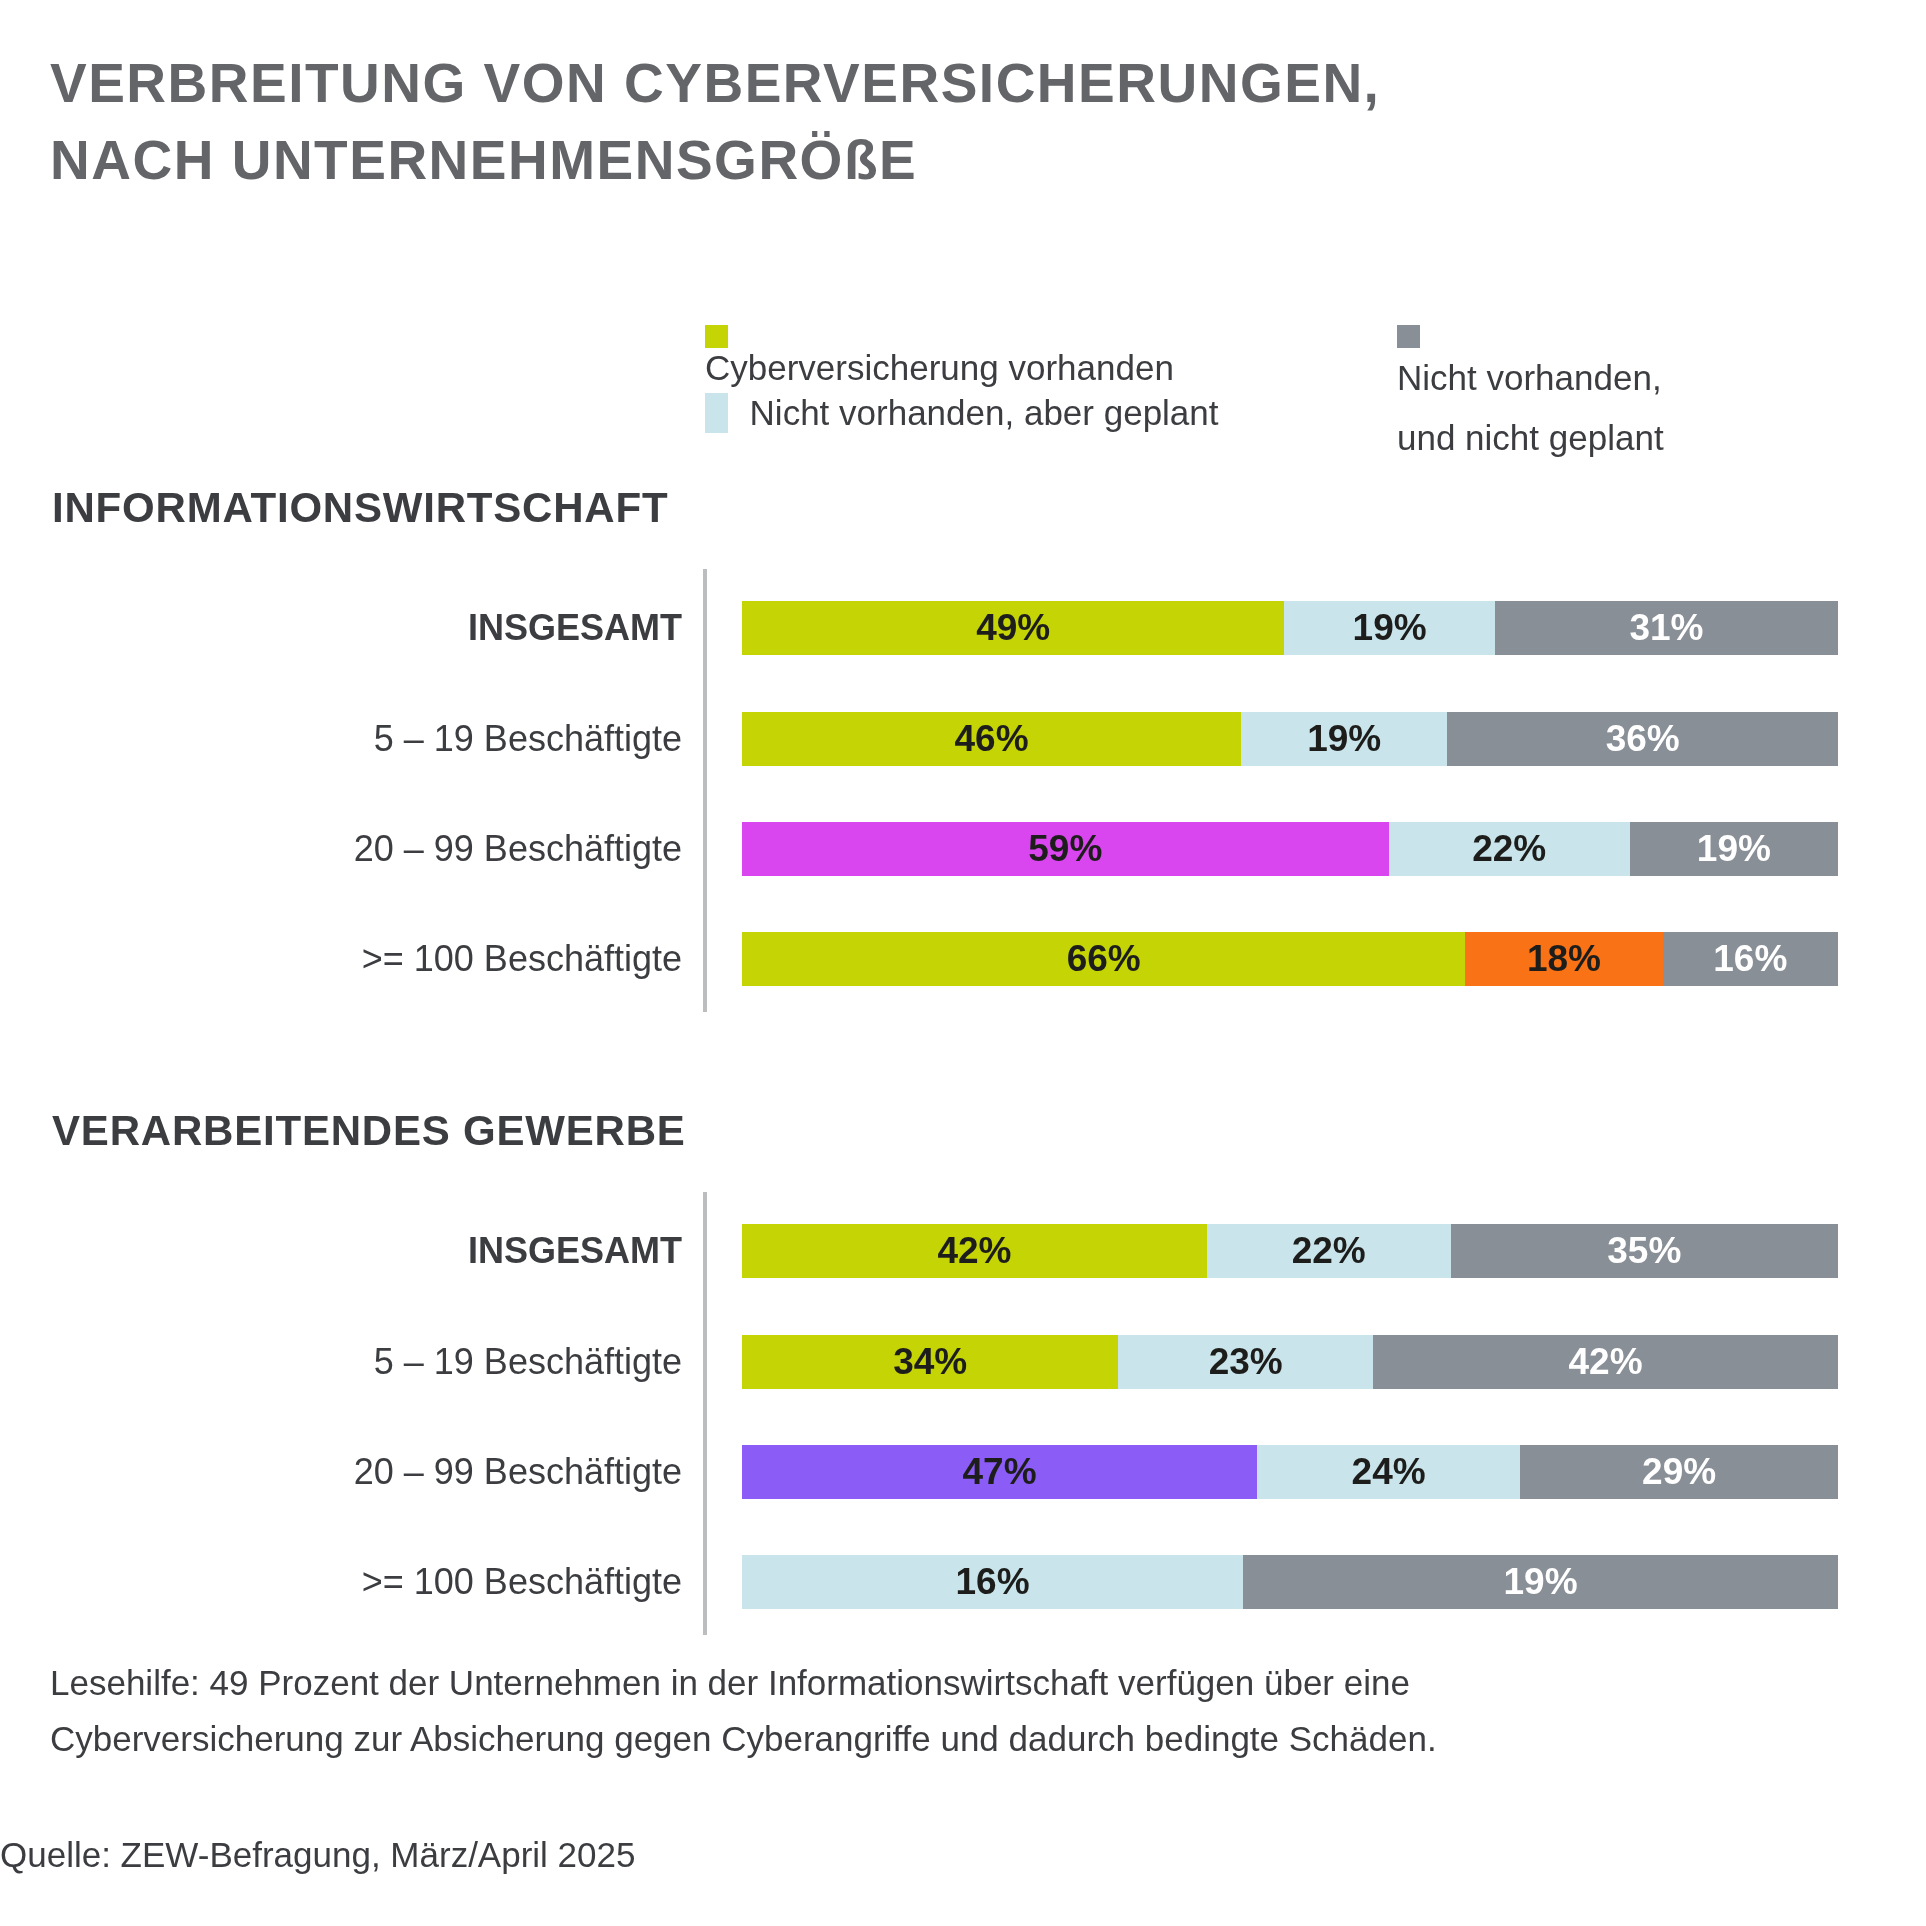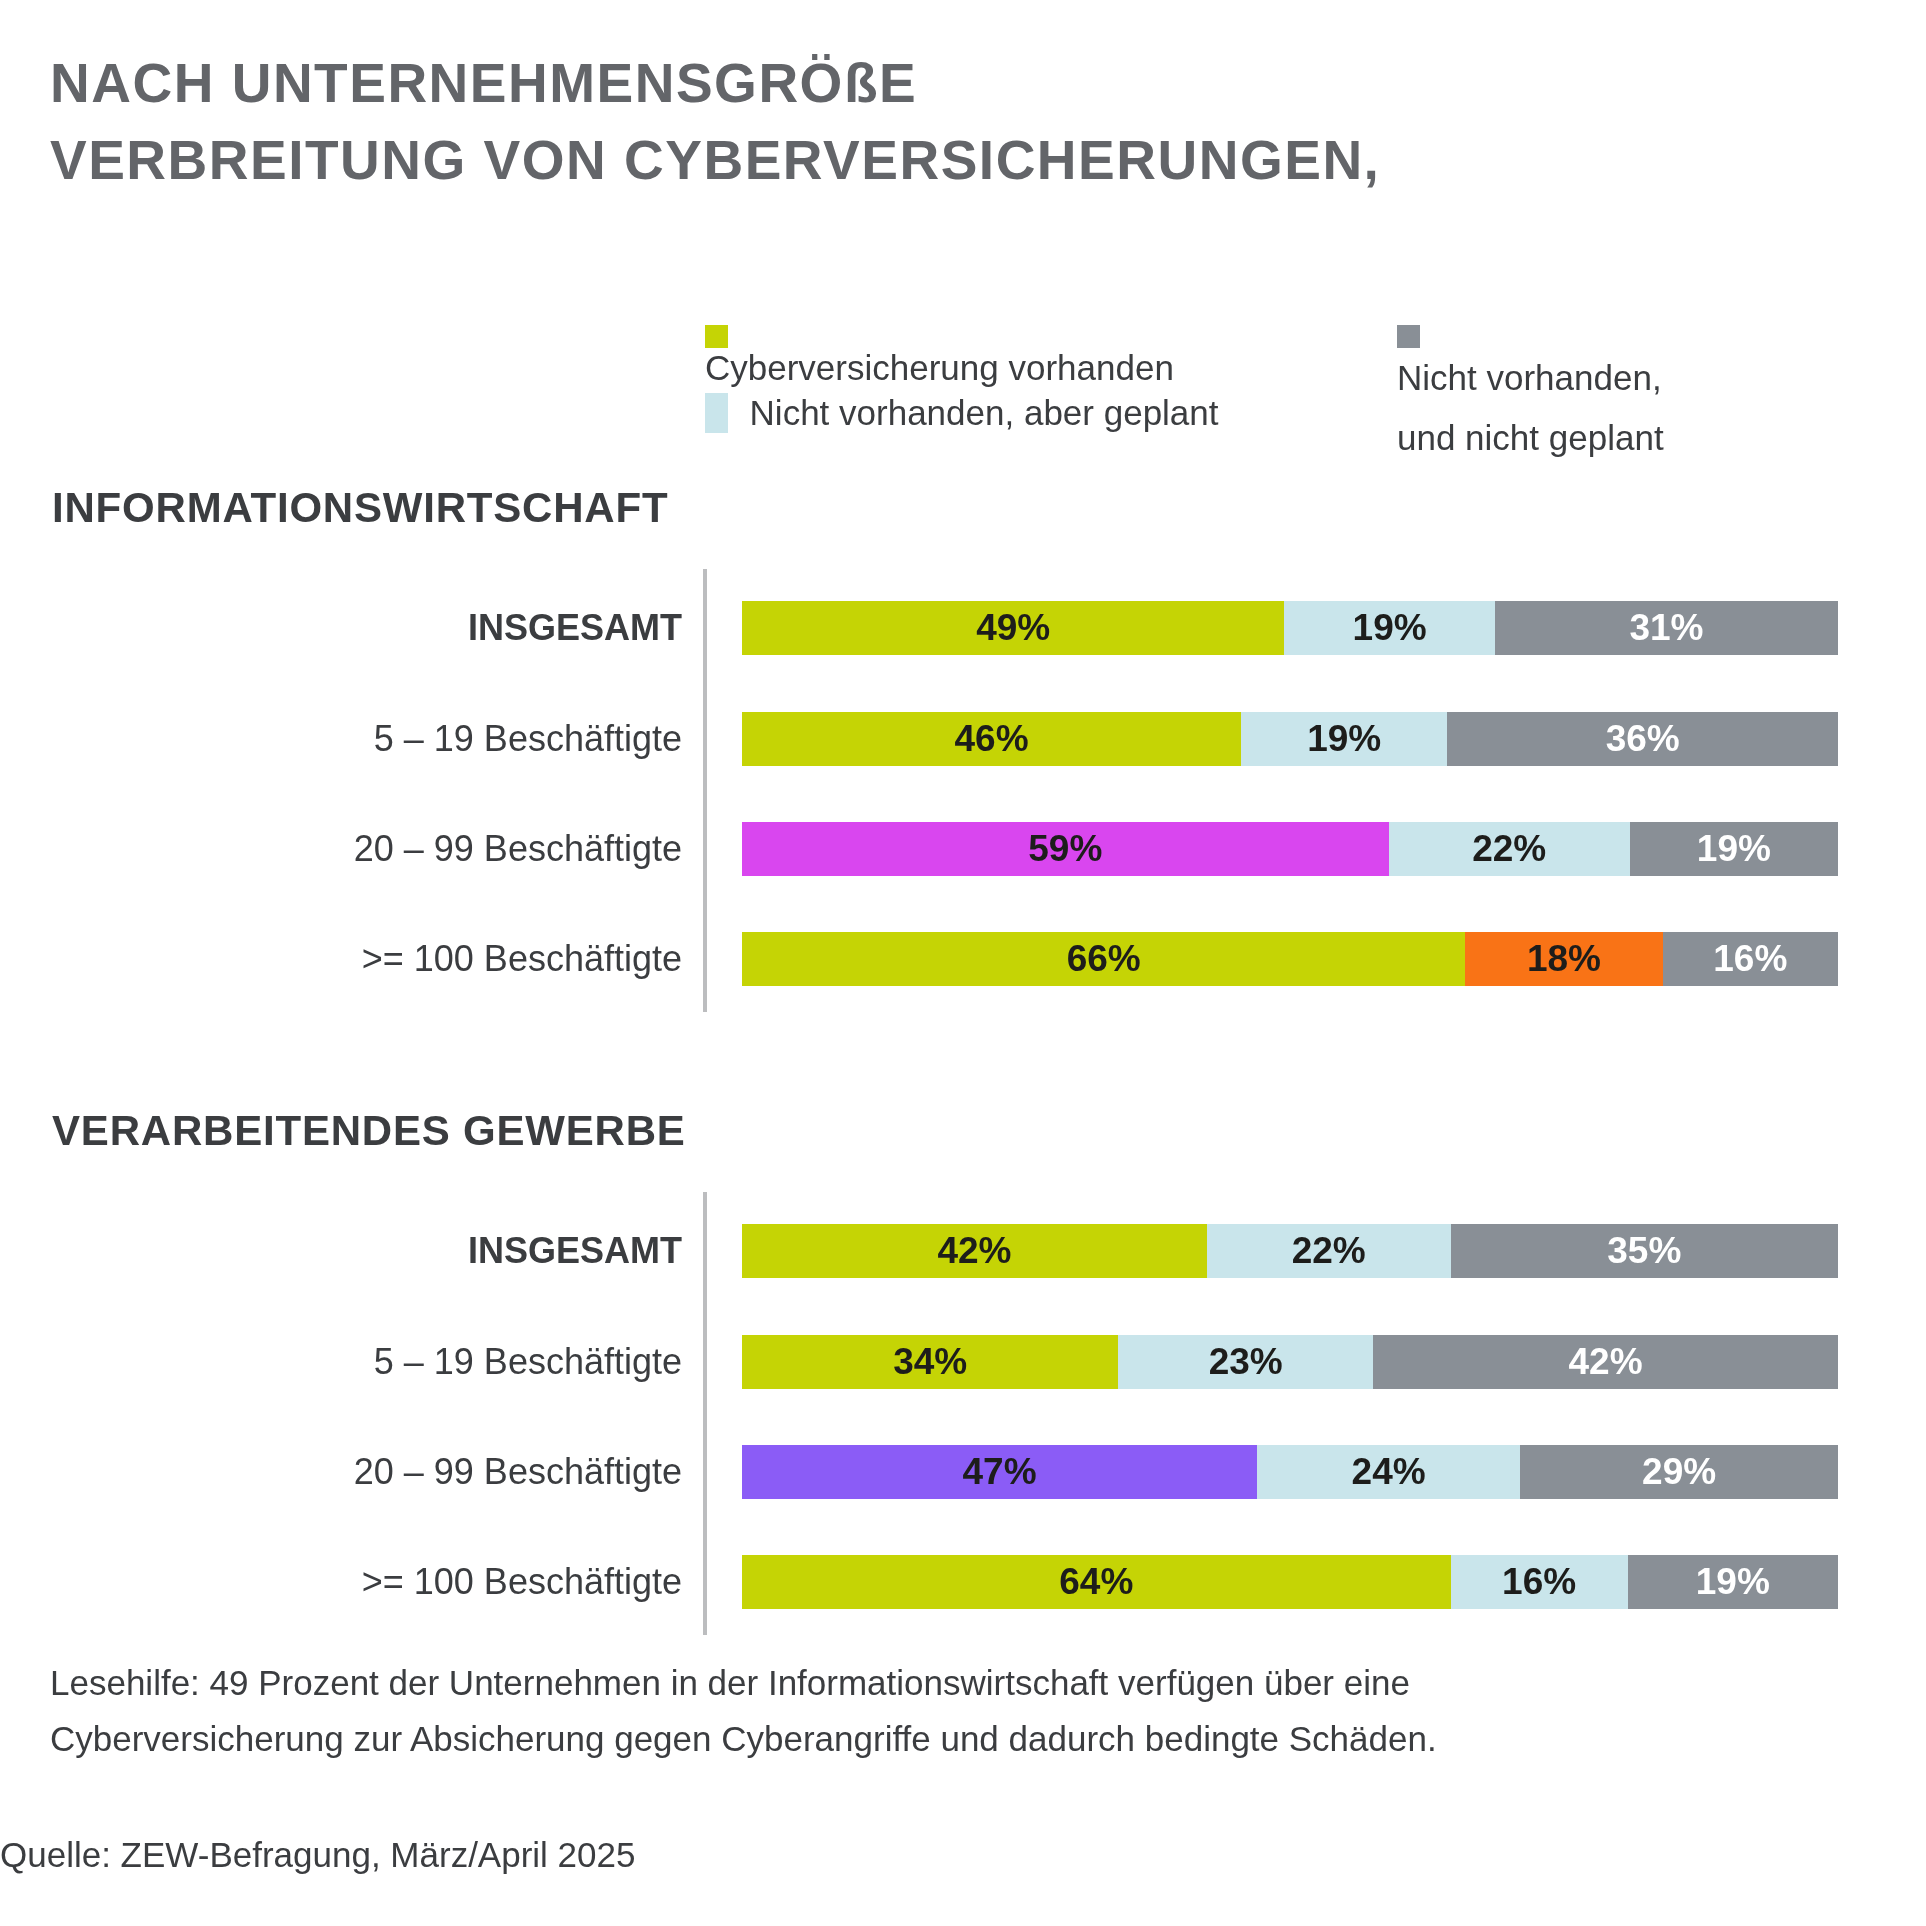--- a/index.html
+++ b/index.html
@@ -48,22 +48,22 @@
   }
   .quelle{
     position:absolute;left:0;top:1835px;width:1795px;
     font-size:35px;color:#3b3d40;white-space:nowrap;
   }
 </style>
 </head>
 <body>
 
 <div class="title">
+  <div>VERBREITUNG VON CYBERVERSICHERUNGEN,</div>
   <div>NACH UNTERNEHMENSGRÖßE</div>
-  <div>VERBREITUNG VON CYBERVERSICHERUNGEN,</div>
 </div>
 
 <div id="legend-item-1" class="legend-item">
   <div class="swatch" style="background: rgb(197, 212, 5);"></div>
   <div class="legend-text">Cyberversicherung vorhanden</div>
 </div>
 <div id="legend-item-2" class="legend-item">
   <div class="swatch" style="background: rgb(201, 229, 235);"></div>
   <div class="legend-text">Nicht vorhanden, aber geplant</div>
 </div>
@@ -141,21 +141,20 @@
           <div class="row-label">20 – 99 Beschäftigte</div>
           <div class="bar">
             <div class="seg" style="flex-grow: 47; flex-basis: 0px; background: #8b5cf6; color: rgb(29, 29, 27);">47%</div>
             <div class="seg" style="flex-grow: 24; flex-basis: 0px; background: rgb(201, 229, 235); color: rgb(29, 29, 27);">24%</div>
             <div class="seg" style="flex-grow: 29; flex-basis: 0px; background: rgb(137, 143, 150); color: rgb(255, 255, 255);">29%</div>
           </div>
         </div>
         <div class="row" style="top: 363px;">
           <div class="row-label">&gt;= 100 Beschäftigte</div>
           <div class="bar">
-            <div class="seg" style="flex-grow: 64; flex-basis: 0px; background: rgb(197, 212, 5); color: rgb(29, 29, 27);">64%</div>
             <div class="seg" style="flex-grow: 16; flex-basis: 0px; background: rgb(201, 229, 235); color: rgb(29, 29, 27);">16%</div>
             <div class="seg" style="flex-grow: 19; flex-basis: 0px; background: rgb(137, 143, 150); color: rgb(255, 255, 255);">19%</div>
           </div>
         </div>
       </div>
   </div>
 </div>
 
 <div class="lesehilfe">
   <div>Lesehilfe: 49 Prozent der Unternehmen in der Informationswirtschaft verfügen über eine</div>

